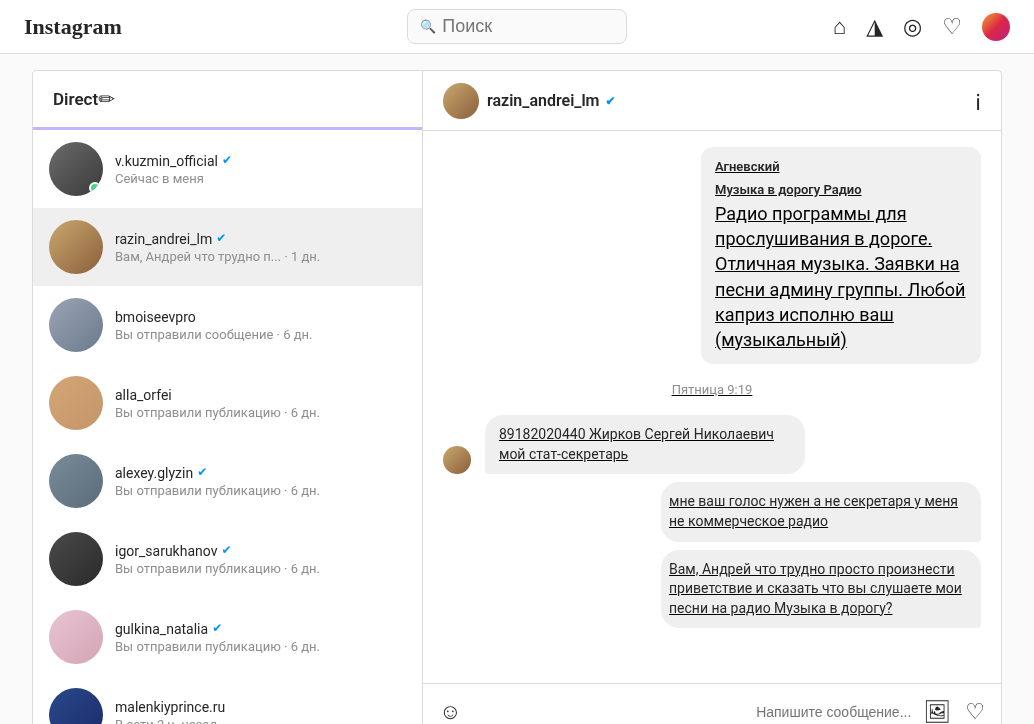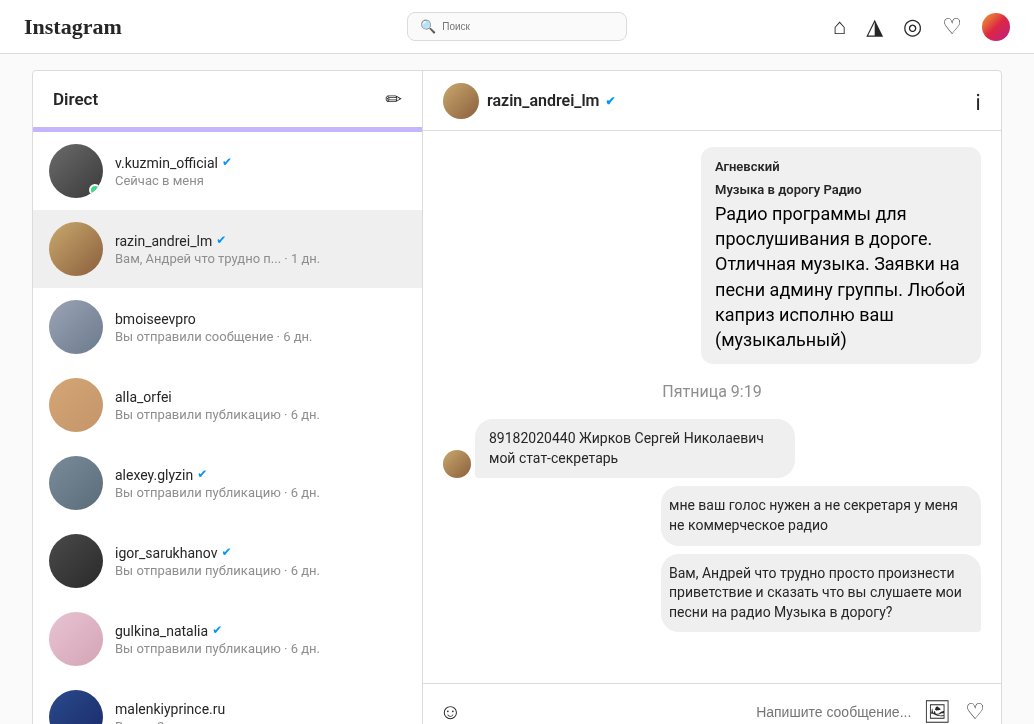--- a/index.html
+++ b/index.html
@@ -37,21 +37,21 @@
       background: #fafafa;
       border: 1px solid #dbdbdb;
       border-radius: 8px;
       padding: 6px 12px;
       width: 220px;
     }
     .nav-search input {
       border: none;
       background: transparent;
       outline: none;
-      font-size: 10px;
+      font-size: 18px;
       color: #3b82f6;
       width: 160px;
     }
     .search-icon-nav {
       color: #8e8e8e;
       margin-right: 6px;
       font-size: 13px;
     }
     .nav-icons {
       display: flex;
@@ -87,23 +87,23 @@
     .left-panel {
       width: 390px;
       border-right: 1px solid #dbdbdb;
       display: flex;
       flex-direction: column;
       overflow: hidden;
     }
     .left-header {
       display: flex;
       align-items: center;
-      justify-content: space-between;
+      justify-content: flex-start;
       padding: 16px 20px;
-      border-bottom: 5px solid #c4b5fd;
+      border-bottom: 3px solid #c4b5fd;
     }
     .left-header-title {
       font-size: 17px;
       font-weight: 600;
       color: #262626;
     }
     .compose-icon {
       font-size: 20px;
       color: #262626;
       cursor: pointer;
@@ -219,20 +219,21 @@
     }
 
     
     .messages-area {
       flex: 1;
       overflow-y: auto;
       padding: 16px 20px;
       display: flex;
       flex-direction: column;
       gap: 8px;
+      text-decoration: underline;
     }
     .messages-area::-webkit-scrollbar {
       width: 6px;
     }
     .messages-area::-webkit-scrollbar-thumb {
       background: #dbdbdb;
       border-radius: 3px;
     }
 
     
@@ -252,30 +253,30 @@
     }
     .forwarded-desc {
       font-size: 18px;
       color: #000000;
       line-height: 1.4;
     }
 
     
     .date-separator {
       text-align: center;
-      font-size: 16px;
+      font-size: 13px;
       color: #8e8e8e;
       margin: 10px 0;
     }
 
     
     .message-row {
       display: flex;
       align-items: flex-end;
-      gap: 4px;
+      gap: 14px;
     }
     .message-row.incoming {
       align-self: flex-start;
     }
     .message-row.outgoing {
       align-self: flex-end;
       flex-direction: row-reverse;
     }
     .msg-avatar {
       width: 28px;

